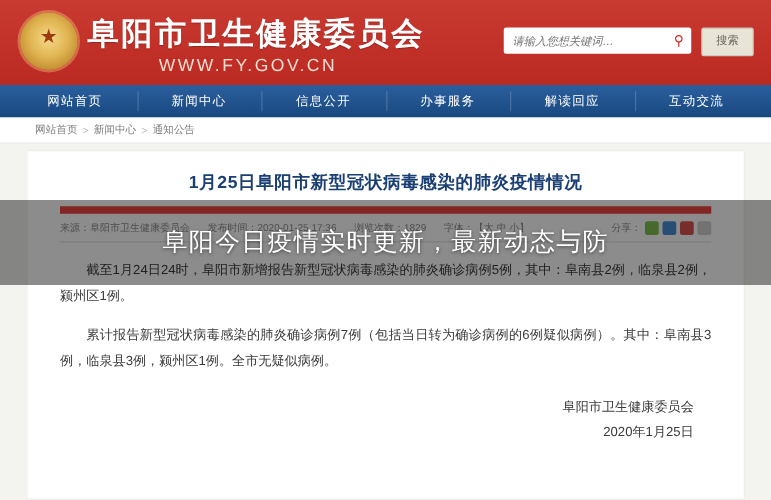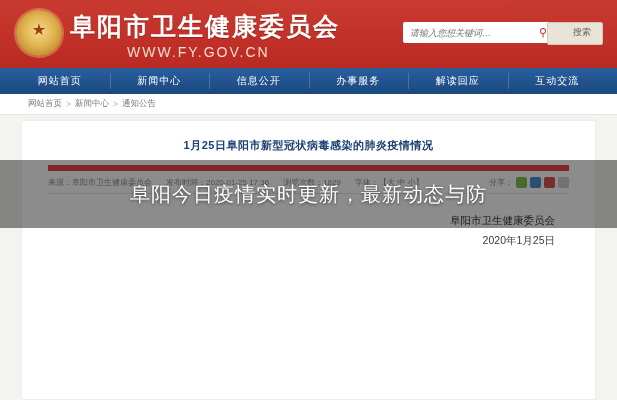--- a/index.html
+++ b/index.html
@@ -112,21 +112,20 @@
     width: 40px;
     height: 21px;
     background: #e8e4d8;
     border: 1px solid #cfc9ba;
     border-radius: 2px;
     color: #6b6558;
     font-size: 9px;
     line-height: 19px;
     text-align: center;
     cursor: pointer;
-    padding-left: 14px;
   }
 
   
   .nav {
     height: 26px;
     background: #1c4e8c;
     background: linear-gradient(180deg, #2a5f9e 0%, #19487f 100%);
     display: flex;
     align-items: stretch;
     padding: 0 10px;
@@ -177,21 +176,21 @@
   .article {
     position: relative;
     background: #ffffff;
     height: 278px;
     box-sizing: border-box;
     padding: 14px 26px 0 26px;
     box-shadow: 0 0 2px rgba(0,0,0,0.07);
   }
   .article-title {
     text-align: center;
-    font-size: 11px;
+    font-size: 14px;
     font-weight: bold;
     color: #1a3f73;
     letter-spacing: 0.5px;
     line-height: 20px;
   }
   .article-meta {
     margin-top: 10px;
     border-top: 6px solid #ef4444;
     border-bottom: 1px solid #e3e3e3;
     height: 22px;
@@ -313,20 +312,24 @@
         </div>
         <div class="meta-right">
           <span>分享：</span>
           <span class="share-dot g"></span>
           <span class="share-dot b"></span>
           <span class="share-dot r"></span>
           <span class="share-dot"></span>
         </div>
       </div>
 
+      <div class="article-body">
+        <p>截至1月24日24时，阜阳市新增报告新型冠状病毒感染的肺炎确诊病例5例，其中：阜南县2例，临泉县2例，颍州区1例。</p>
+        <p>累计报告新型冠状病毒感染的肺炎确诊病例7例（包括当日转为确诊病例的6例疑似病例）。其中：阜南县3例，临泉县3例，颍州区1例。全市无疑似病例。</p>
+      </div>
 
       <div class="sign">
         <div>阜阳市卫生健康委员会</div>
         <div>2020年1月25日</div>
       </div>
     </div>
   </div>
 
   <div class="overlay-band"></div>
   <div class="overlay-title">

